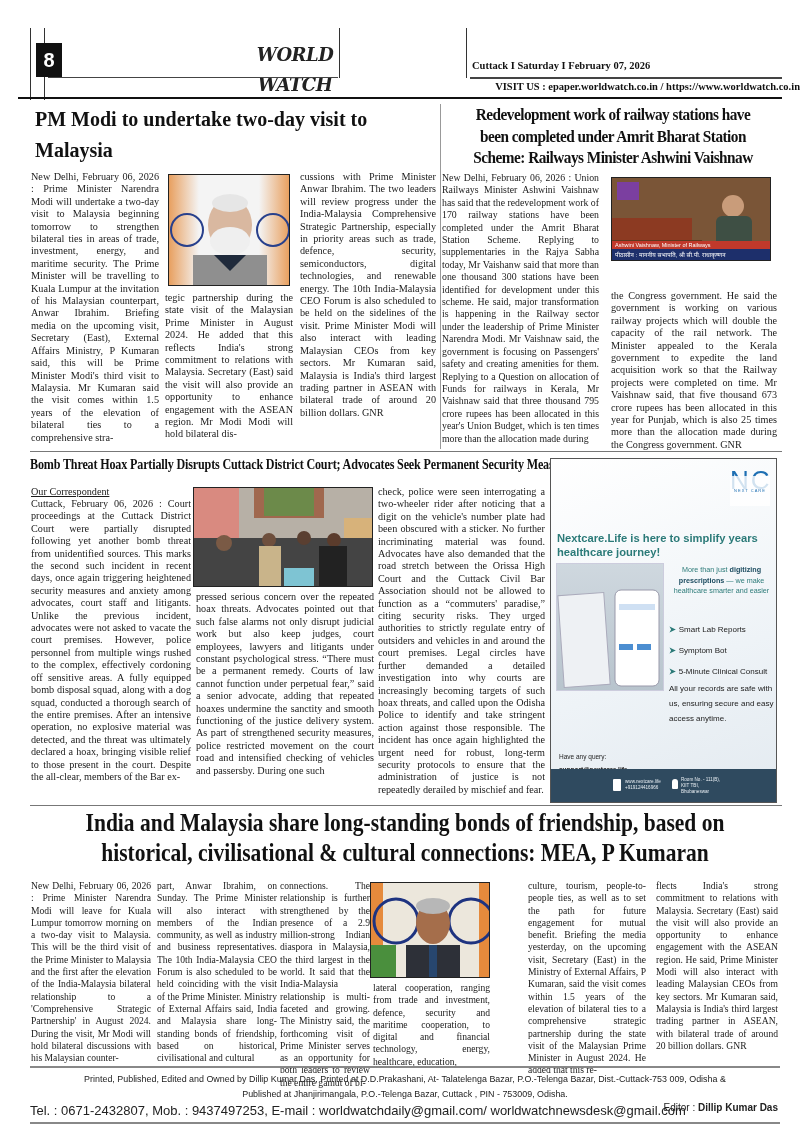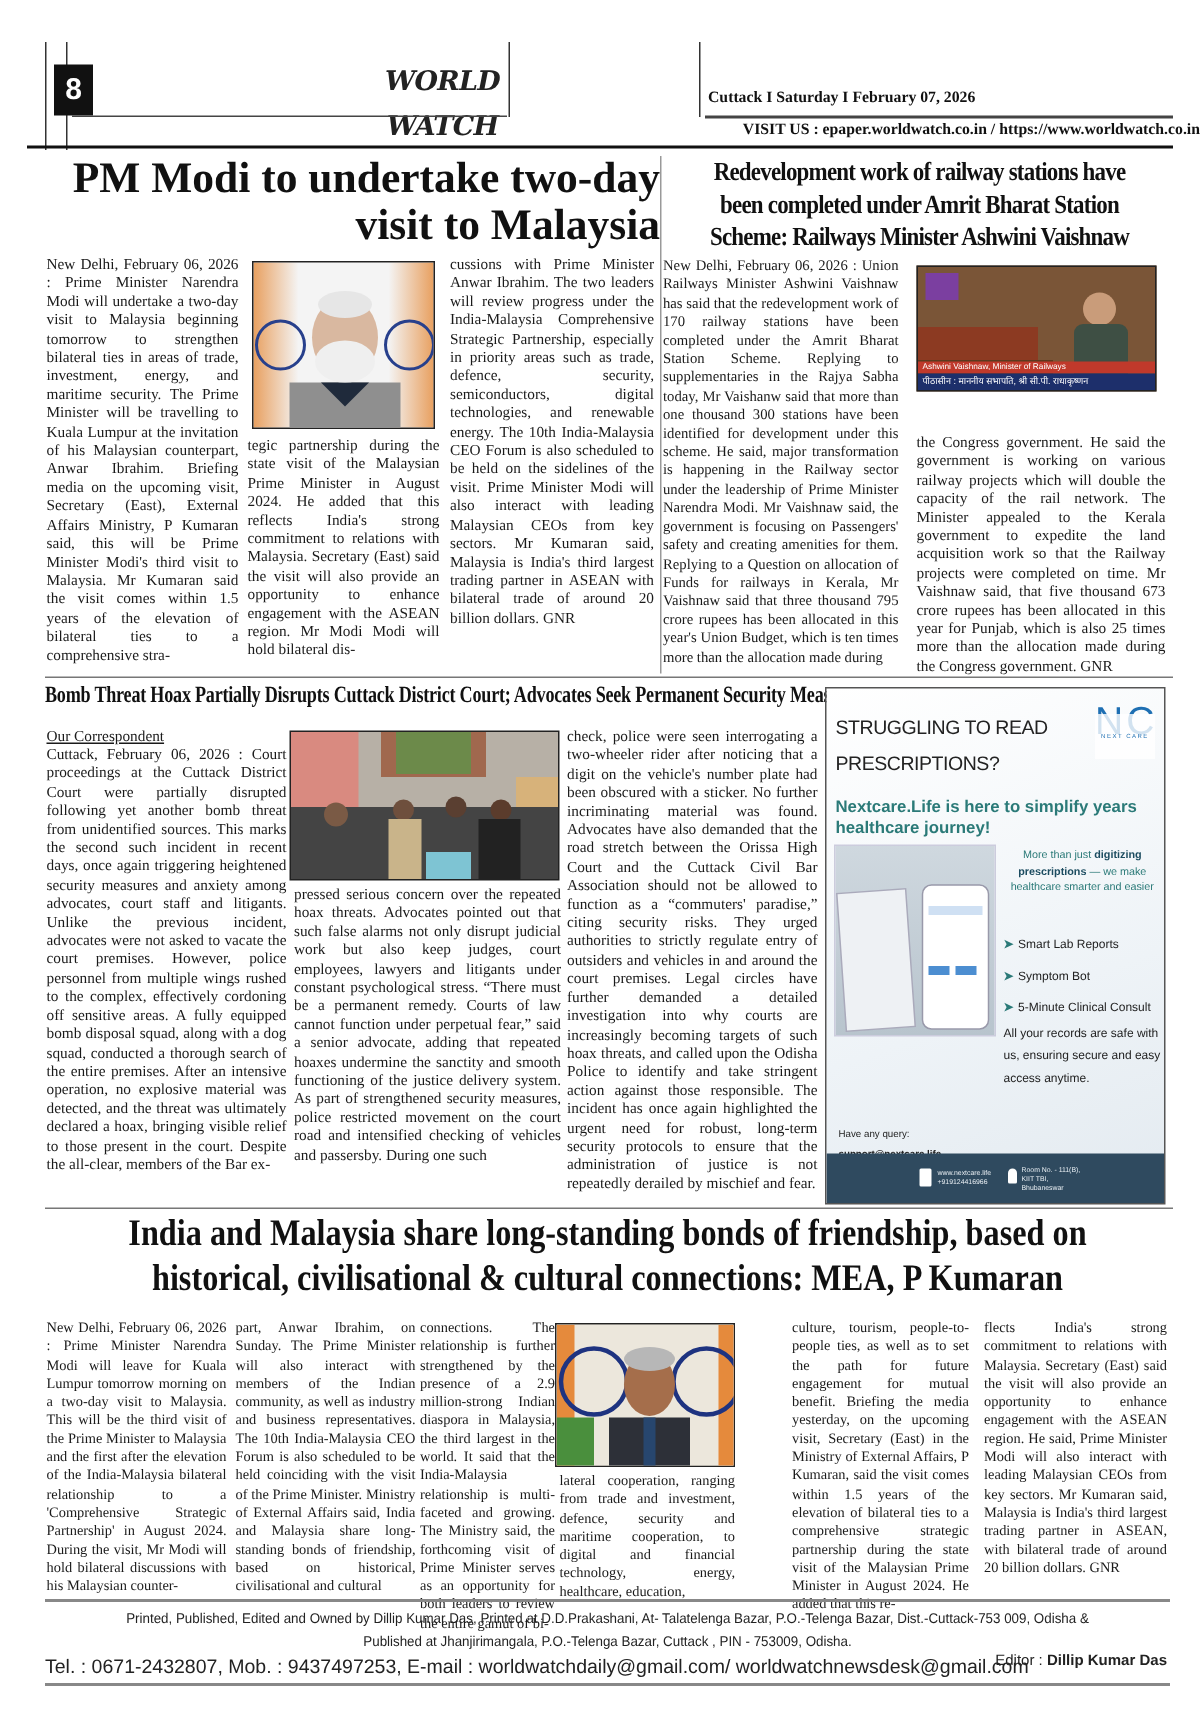--- a/index.html
+++ b/index.html
@@ -10,21 +10,21 @@
   
   .page-num { position: absolute; left: 36px; top: 43px; width: 26px; height: 34px; background: #111; color: #fff;
               font-family: "Liberation Sans", sans-serif; font-weight: bold; font-size: 20px; text-align: center; line-height: 34px; }
   .vline { position: absolute; background: #333; width: 1px; }
   .hline { position: absolute; background: #444; height: 1px; }
   .logo { position: absolute; left: 252px; top: 40px; width: 86px; height: 30px; font-family: "DejaVu Serif", serif; font-weight: bold;
           font-size: 18px; letter-spacing: -0.5px; color: #222; line-height: 30px; text-align: center; font-style: italic; }
   .dateline { position: absolute; left: 472px; top: 60px; font-size: 10.5px; font-weight: bold; font-family: "Liberation Serif", serif; }
   .visit { position: absolute; left: 0; width: 800px; top: 81px; text-align: right; font-size: 10.5px; font-weight: bold; }
 
-  h1.h-main { position: absolute; left: 35px; width: 405px; top: 104px; text-align: right; font-size: 29px; line-height: 31px; font-weight: bold; }
+  h1.h-main { position: absolute; left: 35px; width: 405px; top: 104px; text-align: left; font-size: 20px; line-height: 31px; font-weight: bold; }
   h2.h-rail { position: absolute; left: 443px; width: 340px; top: 104px; text-align: center; font-size: 17.4px; line-height: 21.5px; font-weight: bold; letter-spacing: -0.6px; font-family: "Liberation Sans Narrow","Liberation Serif", serif; transform: scaleX(0.88); transform-origin: center top;}
   h2.h-bomb { position: absolute; left: 30px; width: 520px; top: 455px; font-size: 15.5px; line-height: 18px; font-weight: bold; white-space: nowrap; transform: scaleX(0.78); transform-origin: left top; letter-spacing: -0.2px;}
   h1.h-india { position: absolute; left: 30px; width: 750px; top: 808px; text-align: center; font-size: 25px; line-height: 30px; font-weight: bold; transform: scaleX(0.86); transform-origin: center top; }
 
   .photo { position: absolute; border: 1px solid #222; overflow: hidden; }
   .caption-strip { position: absolute; left: 0; right: 0; font-family: "Liberation Sans", sans-serif; font-size: 5.5px; color: #fff; padding-left: 3px; }
 
   
   .ad { position: absolute; left: 550px; top: 458px; width: 227px; height: 345px; border: 1px solid #555; background: linear-gradient(160deg,#ffffff 0%, #eef3f7 60%, #e3eaf0 100%); font-family: "DejaVu Sans", sans-serif; overflow: hidden; }
   .ad-title { position: absolute; left: 6px; top: 14px; font-size: 13px; line-height: 24px; color: #222; letter-spacing: -0.3px; font-family: "Liberation Sans", sans-serif; }
@@ -118,24 +118,20 @@
     <rect x="65" y="58" width="22" height="42" fill="#c9b48a"></rect>
     <rect x="125" y="58" width="28" height="42" fill="#222"></rect>
     <rect x="90" y="80" width="30" height="20" fill="#7ec4d3"></rect>
   </svg>
 </div>
 <div class="col" style="left:196px;top:591px;width:178px;">pressed serious concern over the repeated hoax threats. Advocates pointed out that such false alarms not only disrupt judicial work but also keep judges, court employees, lawyers and litigants under constant psychological stress. “There must be a permanent remedy. Courts of law cannot function under perpetual fear,” said a senior advocate, adding that repeated hoaxes undermine the sanctity and smooth functioning of the justice delivery system. As part of strengthened security measures, police restricted movement on the court road and intensified checking of vehicles and passersby. During one such</div>
 <div class="col" style="left:378px;top:486px;width:167px;">check, police were seen interrogating a two-wheeler rider after noticing that a digit on the vehicle's number plate had been obscured with a sticker. No further incriminating material was found. Advocates have also demanded that the road stretch between the Orissa High Court and the Cuttack Civil Bar Association should not be allowed to function as a “commuters' paradise,” citing security risks. They urged authorities to strictly regulate entry of outsiders and vehicles in and around the court premises. Legal circles have further demanded a detailed investigation into why courts are increasingly becoming targets of such hoax threats, and called upon the Odisha Police to identify and take stringent action against those responsible. The incident has once again highlighted the urgent need for robust, long-term security protocols to ensure that the administration of justice is not repeatedly derailed by mischief and fear.</div>
 
 <div class="ad">
   <div class="ad-logo"><span>NC</span><small>NEXT CARE</small></div>
-  <div class="ad-title">
-    <div>STRUGGLING TO READ</div>
-    <div>PRESCRIPTIONS?</div>
-  </div>
   <div class="ad-sub">Nextcare.Life is here to simplify years healthcare journey!</div>
   <div class="ad-img">
     <svg width="108" height="128" viewBox="0 0 108 128">
       <rect x="4" y="30" width="46" height="92" fill="#eef1f4" stroke="#aab" transform="rotate(-4 27 76)"></rect>
       <rect x="58" y="26" width="44" height="96" rx="6" fill="#fff" stroke="#99a"></rect>
       <rect x="62" y="40" width="36" height="6" fill="#cfe0f3"></rect>
       <rect x="62" y="80" width="14" height="6" fill="#4c8ed1"></rect>
       <rect x="80" y="80" width="14" height="6" fill="#4c8ed1"></rect>
     </svg>
   </div>

